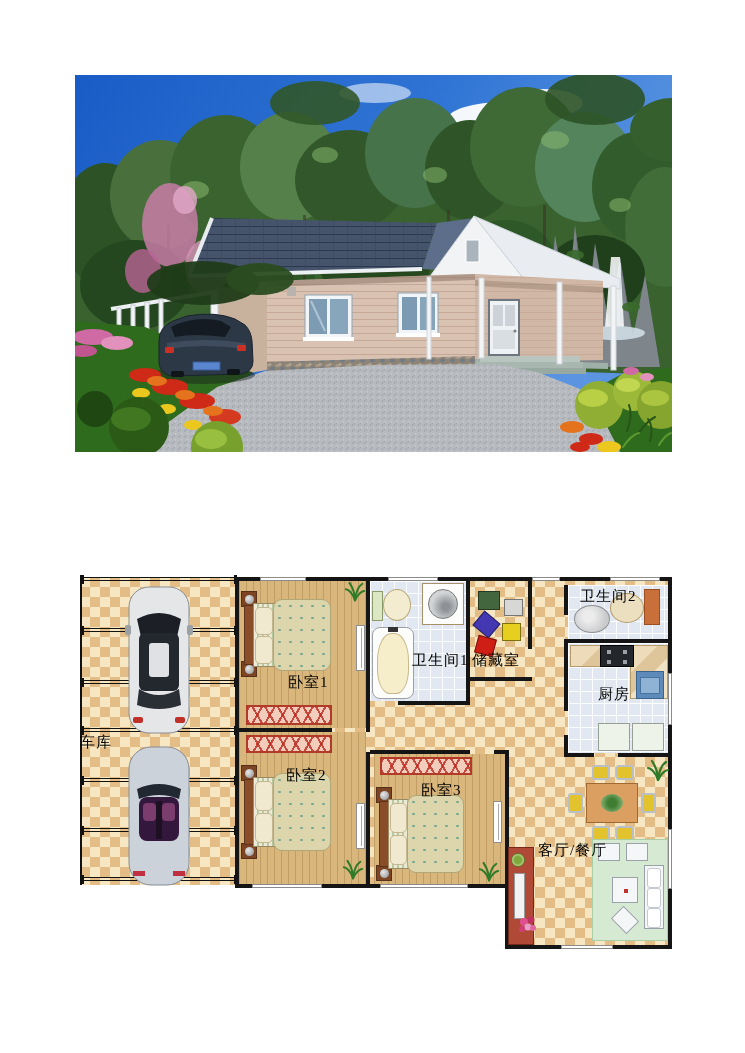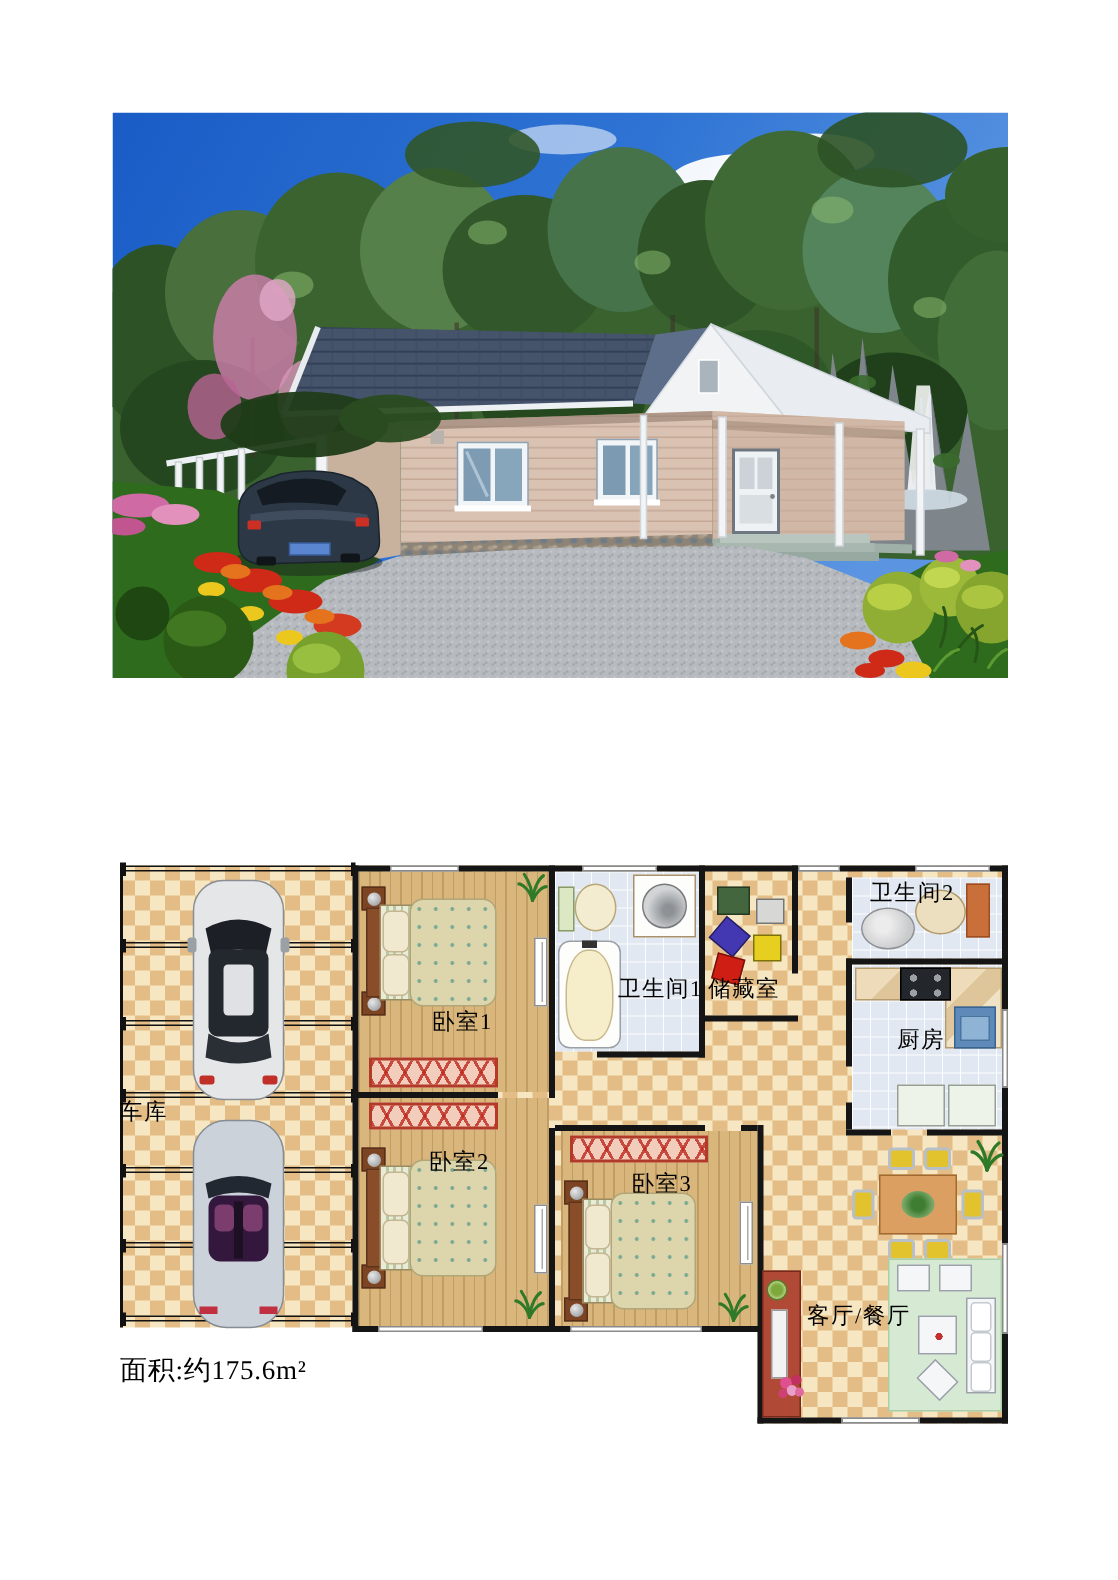--- a/index.html
+++ b/index.html
@@ -499,18 +499,17 @@
     </svg>
 
   <span class="rlabel" style="left:0;top:158px;">车库</span>
   <span class="rlabel" style="left:208px;top:98px;">卧室1</span>
   <span class="rlabel" style="left:206px;top:191px;">卧室2</span>
   <span class="rlabel" style="left:341px;top:206px;">卧室3</span>
   <span class="rlabel" style="left:332px;top:76px;">卫生间1</span>
   <span class="rlabel" style="left:500px;top:12px;">卫生间2</span>
   <span class="rlabel" style="left:392px;top:76px;">储藏室</span>
   <span class="rlabel" style="left:518px;top:110px;">厨房</span>
-  <span class="rlabel" style="left:458px;top:266px;margin-top:28px;">客厅/餐厅</span>
+  <span class="rlabel" style="left:458px;top:266px;">客厅/餐厅</span>
 </div>
 
 <div class="specs">
-  <p>面积:约175.6m²</p>
 </div>
 
 </body></html>

